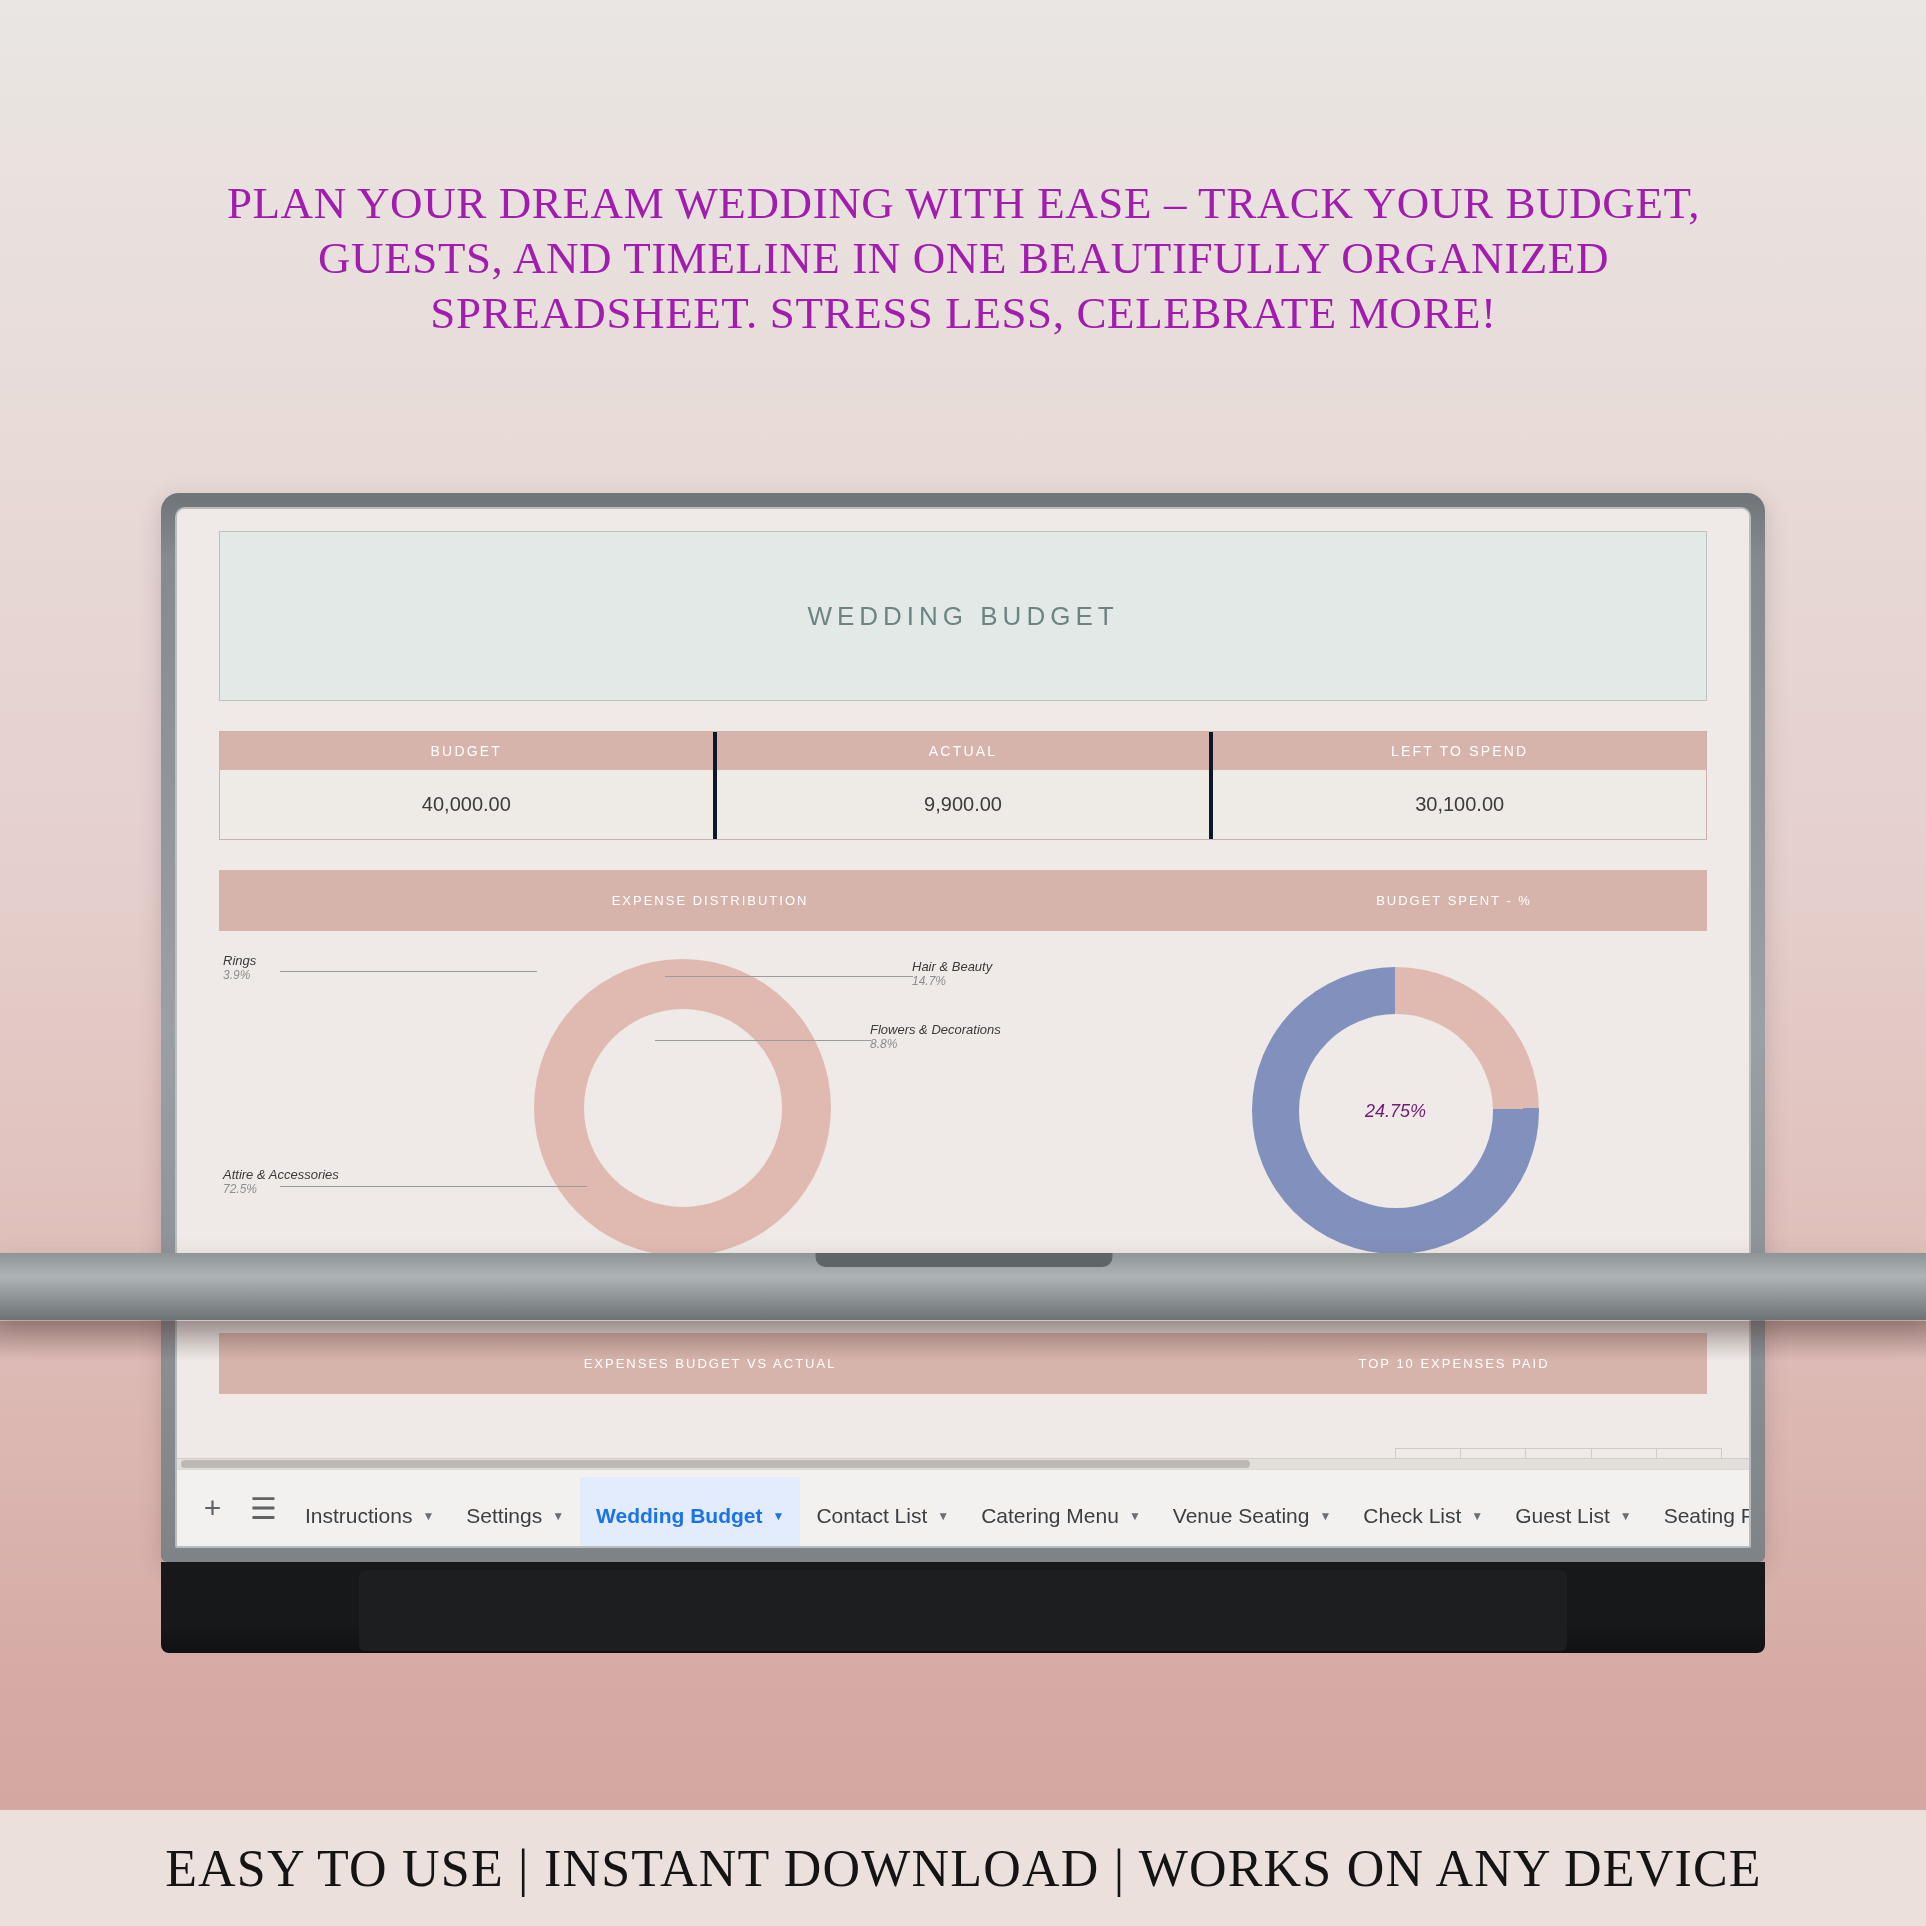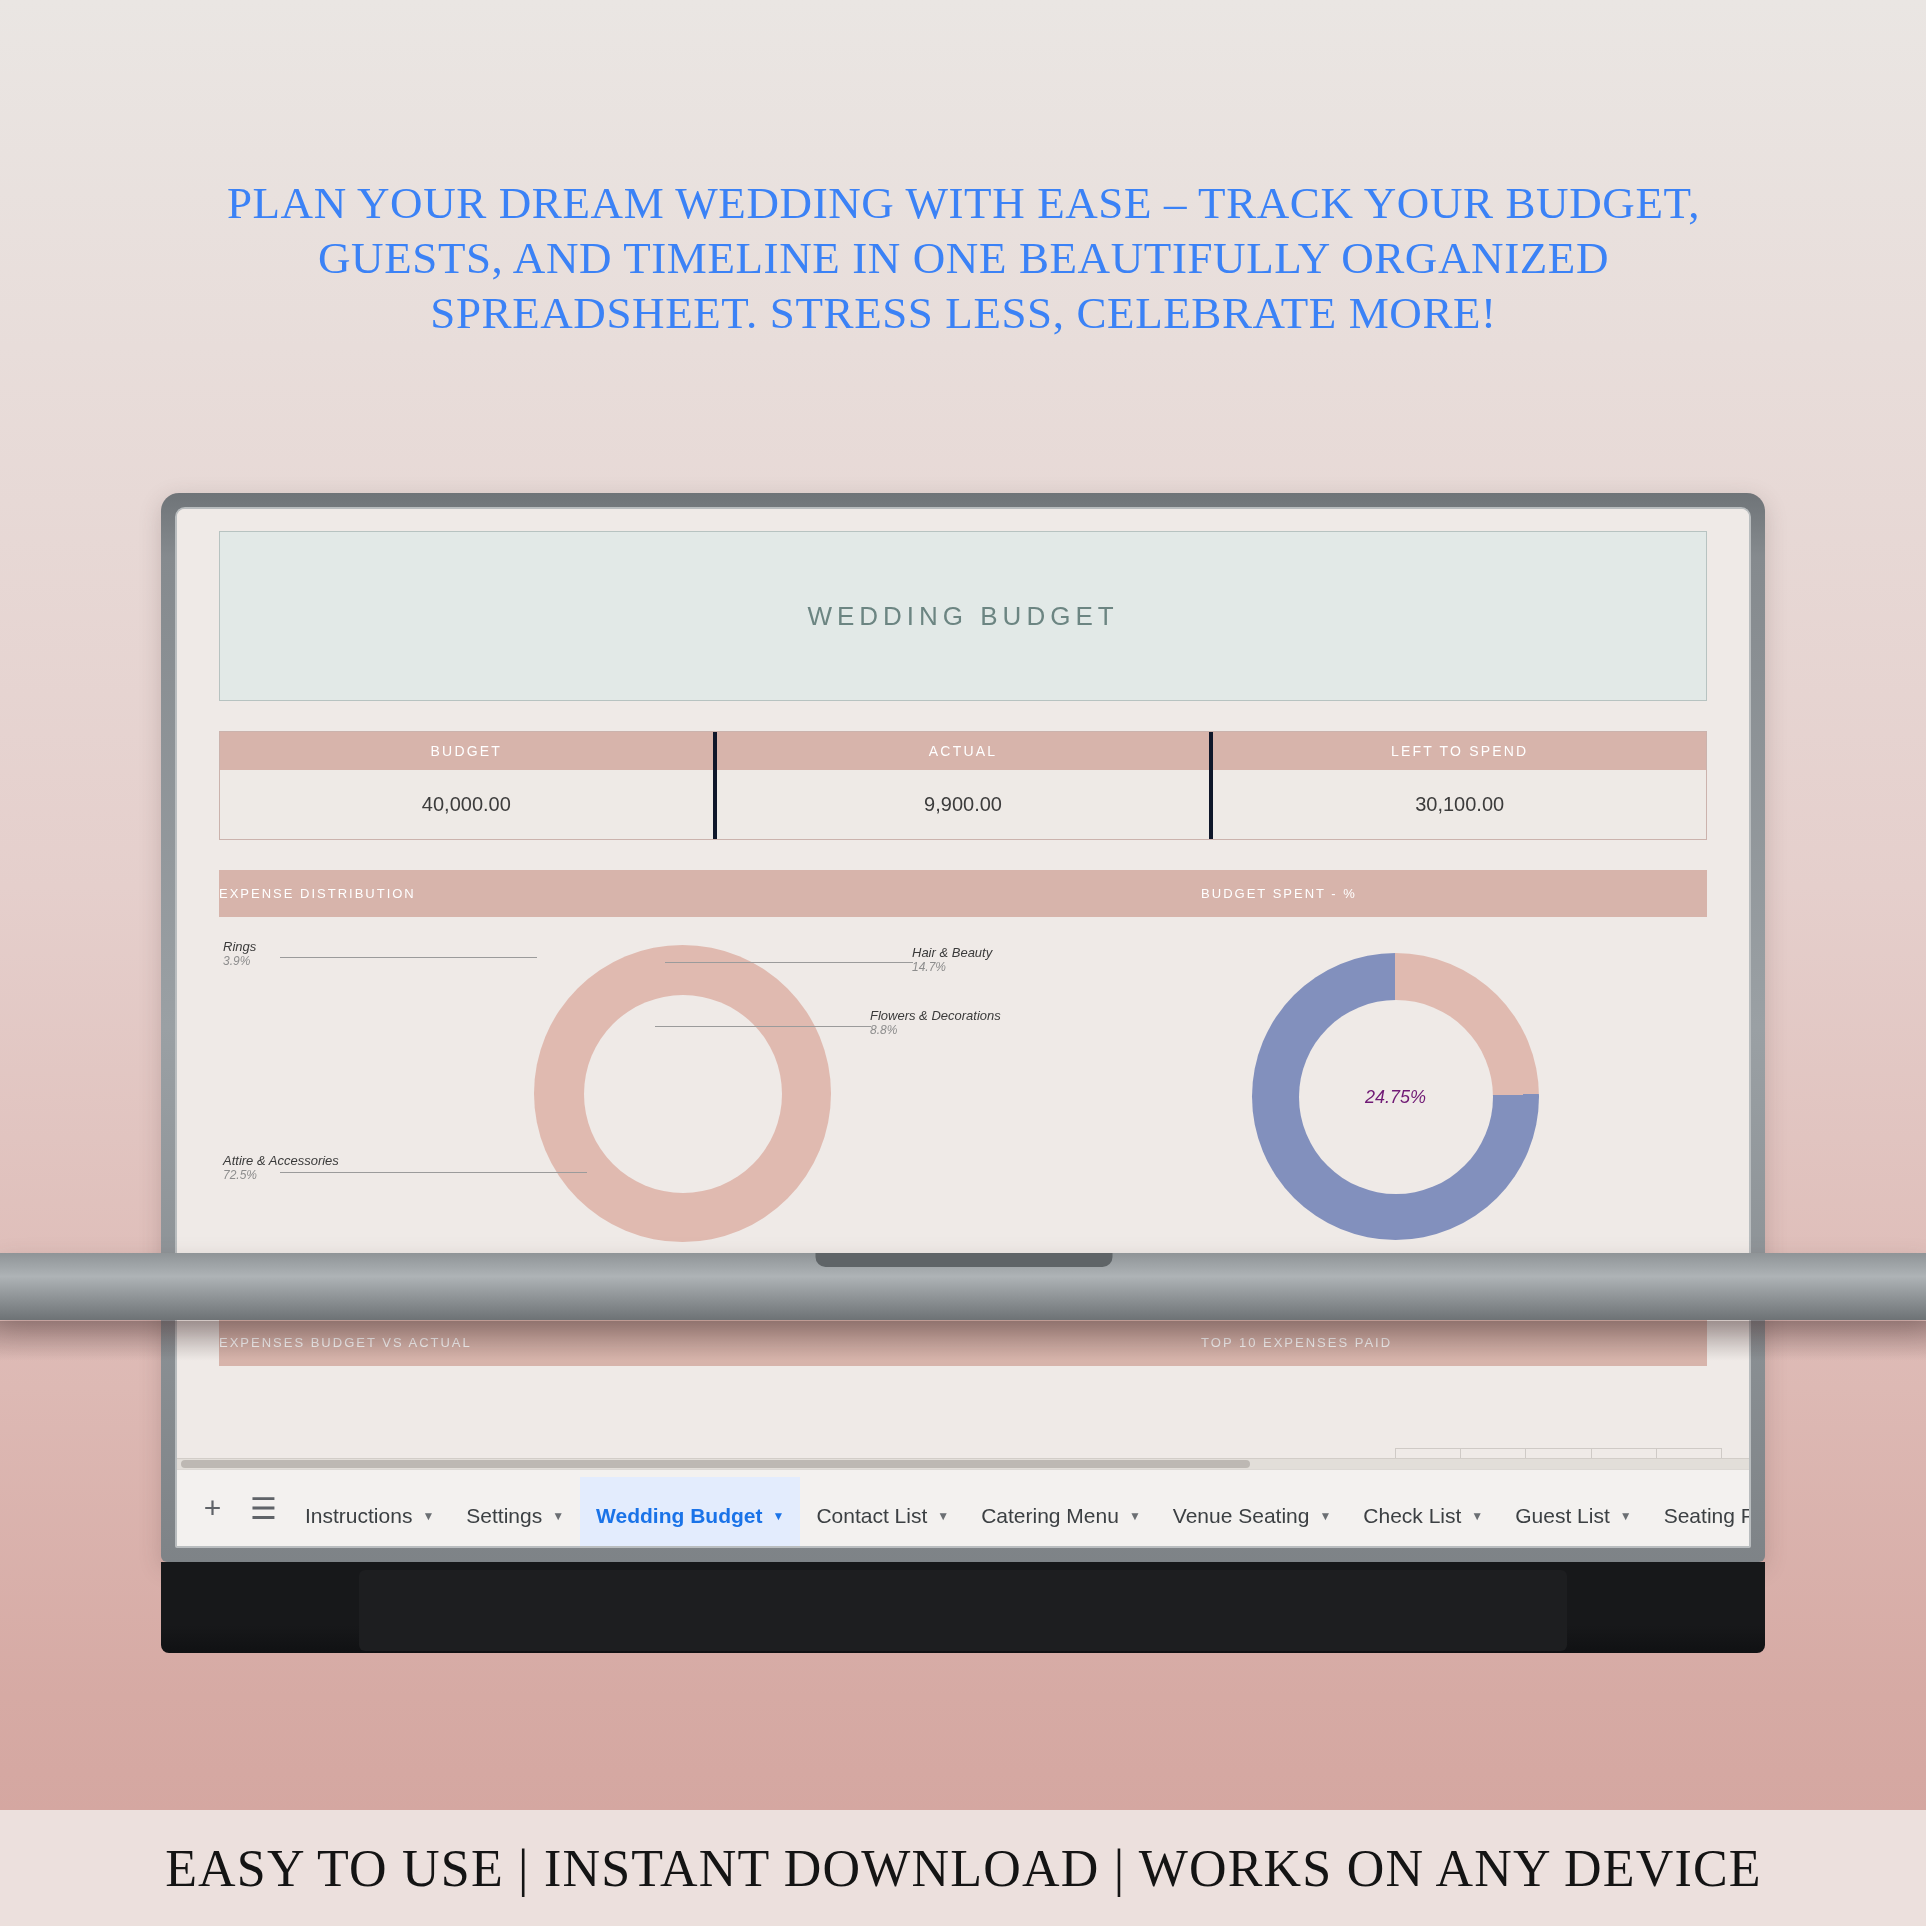--- a/index.html
+++ b/index.html
@@ -20,21 +20,21 @@
     position: absolute;
     top: 176px;
     left: 50%;
     transform: translateX(-50%);
     width: 1624px;
     text-align: center;
     font-family: "Liberation Serif", serif;
     font-size: 45px;
     line-height: 1.22;
     letter-spacing: 0.6px;
-    color: #3b82f6;
+    color: #a21caf;
   }
 
   
   .laptop {
     position: absolute;
     left: 161px;
     top: 493px;
     width: 1604px;
   }
   .laptop-lid {
@@ -114,22 +114,22 @@
   .band-row {
     margin: 30px 20px 0 20px;
     display: flex;
     gap: 0;
   }
   .band {
     background: #d7b4ab;
     color: #fff;
     font-size: 13px;
     letter-spacing: 2px;
-    text-align: left;
-    padding: 16px 0;
+    text-align: center;
+    padding: 23px 0;
   }
   .band.left { width: 66%; }
   .band.right { width: 34%; }
 
   
   .charts {
     margin: 0 20px;
     height: 396px;
     position: relative;
     font-style: italic;

